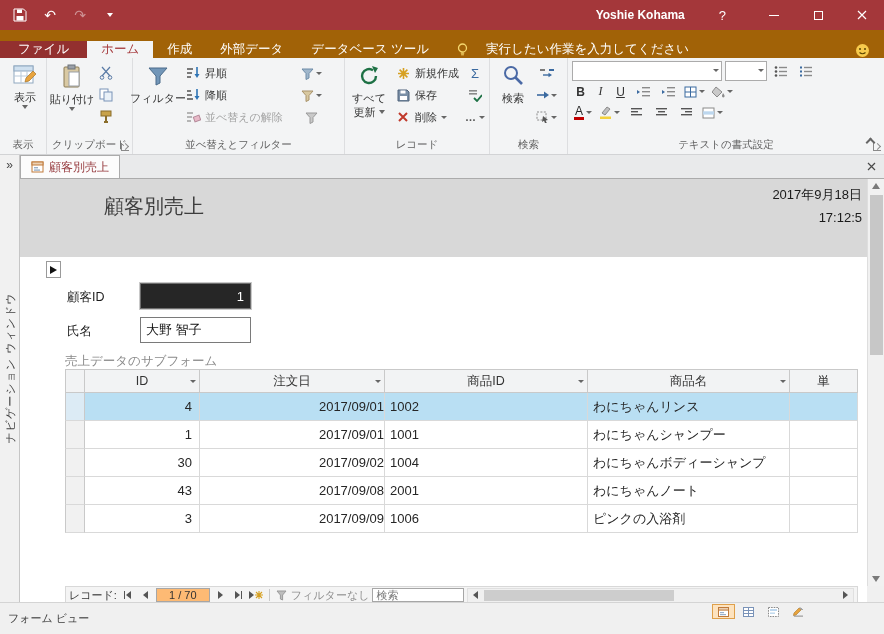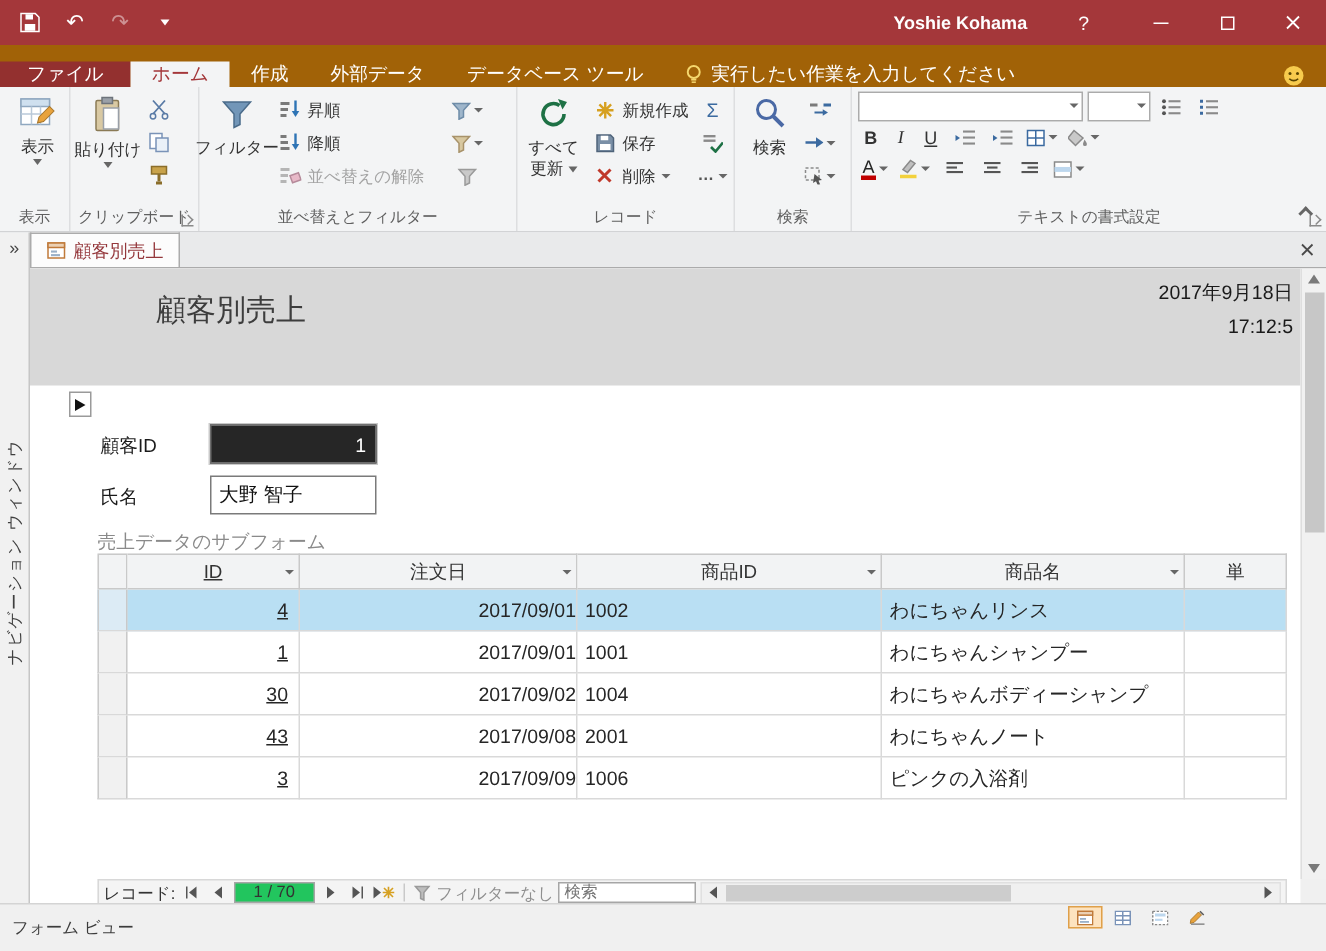--- a/index.html
+++ b/index.html
@@ -19,21 +19,21 @@
   .tb-help { font-size:13px; margin-right:26px; }
   .winbtn { width:44px; height:30px; display:flex; align-items:center; justify-content:center; }
   .min-glyph { width:10px; height:1px; background:#fff; }
   .max-glyph { width:9px; height:9px; border:1px solid #fff; }
 
   
   .tabrow { position:absolute; top:30px; left:0; right:0; height:28px; background:#a16207; display:flex; align-items:flex-end; color:#fff; }
   .rtab { display:flex; align-items:center; padding:0 14px; font-size:12.5px; white-space:nowrap; }
   .rtab.file { background:#93302F; padding:0 18px; }
   .rtab.active { background:#F3F4F5; color:#A4373A; }
-  .tellme { display:flex; align-items:center; gap:6px; margin-left:14px; font-size:12.5px; }
+  .tellme { display:flex; align-items:center; gap:18px; margin-left:14px; font-size:12.5px; }
   .tb-smiley { margin-left:auto; margin-right:14px; display:flex; align-items:center; }
 
   
   .ribbon { position:absolute; top:58px; left:0; right:0; height:97px; background:#F3F4F5; border-bottom:1px solid #D2D3D5; display:flex; }
   .rgroup { position:relative; border-right:1px solid #DDDEE0; padding:2px 2px 16px 2px; flex:none; }
   .ghold { display:flex; height:100%; }
   .glabel { position:absolute; bottom:2px; left:0; right:0; text-align:center; font-size:10.5px; color:#5F5F5F; white-space:nowrap; overflow:hidden; }
   .launcher { position:absolute; right:3px; bottom:3px; width:8px; height:8px; border-left:1px solid #8a8a8a; border-bottom:1px solid #8a8a8a; }
   .launcher:after { content:""; position:absolute; right:1px; bottom:1px; width:4px; height:4px; border-right:1px solid #8a8a8a; border-bottom:1px solid #8a8a8a; transform:rotate(-45deg); }
   .bigbtn { display:flex; flex-direction:column; align-items:center; justify-content:flex-start; width:46px; padding-top:4px; gap:2px; font-size:11px; color:#333; }
@@ -86,34 +86,34 @@
   .shead { display:flex; height:24px; }
   .hc { position:relative; background:#F2F3F4; border-right:1px solid #C9C9C9; border-bottom:1px solid #C9C9C9; border-top:1px solid #C9C9C9; display:flex; align-items:center; justify-content:center; font-size:12.5px; color:#333; }
   .hc:first-child { border-left:1px solid #C9C9C9; }
   .hdrop { position:absolute; right:3px; top:10px; }
   .srow { display:flex; height:28px; background:#fff; }
   .srow.selected { background:#B9DFF3; }
   .dc { border-right:1px solid #D9D9D9; border-bottom:1px solid #D9D9D9; display:flex; align-items:center; overflow:hidden; white-space:nowrap; }
   .dc.rowsel { background:#F1F1F1; border-right:1px solid #C9C9C9; border-left:1px solid #C9C9C9; }
   .srow.selected .dc.rowsel { background:#DCEBF5; }
   .c0 { width:20px; flex:none; }
-  .c1 { width:115px; flex:none; justify-content:flex-end; padding-right:7px;text-decoration:underline; }
+  .c1 { width:115px; flex:none; justify-content:flex-end; padding-right:7px; }
   .c2 { width:185px; flex:none; justify-content:flex-end; }
   .c3 { width:203px; flex:none; padding-left:5px; }
   .c4 { width:202px; flex:none; padding-left:5px; }
   .c5 { width:68px; flex:none; }
   .hc.c1,.hc.c2,.hc.c3,.hc.c4,.hc.c5 { justify-content:center; padding:0; }
 
   
   .sfnav { position:absolute; left:45px; top:407px; width:793px; height:18px; background:#F4F4F4; border:1px solid #D8D8D8; display:flex; align-items:center; gap:3px; padding:0 3px; font-size:11px; color:#333; }
   .navbtn { display:flex; align-items:center; justify-content:center; gap:1px; width:15px; height:14px; }
   .tri-l { width:0; height:0; border-top:4px solid transparent; border-bottom:4px solid transparent; border-right:5px solid #555; }
   .tri-r { width:0; height:0; border-top:4px solid transparent; border-bottom:4px solid transparent; border-left:5px solid #555; }
   .nbar { width:1px; height:8px; background:#555; }
-  .posbox { width:54px; height:14px; background:#22c55e; border:1px solid #A6A6A6; text-align:center; line-height:13px; font-size:11px; }
+  .posbox { width:54px; height:14px; background:#fdba74; border:1px solid #A6A6A6; text-align:center; line-height:13px; font-size:11px; }
   .navsep { width:1px; height:12px; background:#C9C9C9; margin:0 2px; }
   .filtertext { color:#8F8F8F; }
   .searchbox { width:92px; height:14px; border:1px solid #A6A6A6; font-size:11px; padding:0 3px; font-family:inherit; }
   .hscroll { flex:1; height:15px; display:flex; align-items:center; background:#F0F0F0; border:1px solid #E0E0E0; }
   .hs-btn { width:15px; height:13px; display:flex; align-items:center; justify-content:center; }
   .hs-track { flex:1; height:13px; position:relative; }
   .hs-thumb { position:absolute; left:1px; top:1px; width:190px; height:11px; background:#CDCDCD; }
 
   .bottomstrip { position:absolute; left:0; right:17px; top:426px; bottom:0; background:#F0F0F0; border-top:1px solid #DDDDDD; }
   .vscroll { position:absolute; right:0; top:0; width:17px; height:407px; background:#F1F1F1; border-left:1px solid #DEDEDE; }

